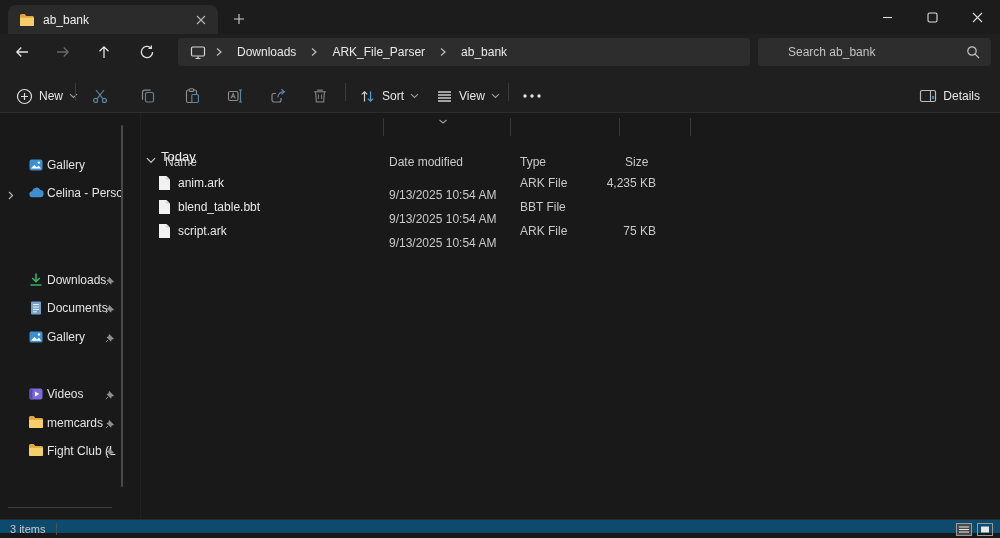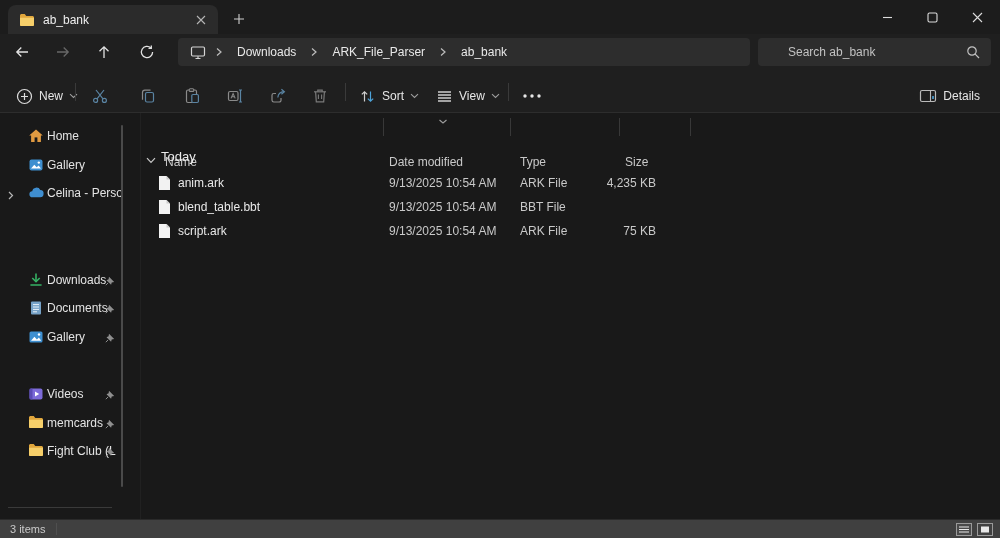--- a/index.html
+++ b/index.html
@@ -69,26 +69,26 @@
   .filepane { position:absolute; left:141px; top:113px; width:859px; height:406px; }
   .col-head { position:absolute; top:7px; height:20px; line-height:20px; color:#c9c9c9; padding:0 4px;margin-top:32px; }
   .col-sep { position:absolute; top:5px; width:1px; height:18px; background:#383838; }
   .sort-chev { position:absolute; top:1px; }
   .group-row { position:absolute; left:0; top:33px; height:22px; display:flex; align-items:center; }
   .group-chev { position:absolute; left:5px; top:7px; }
   .group-label { position:absolute; left:20px; top:0; line-height:22px; font-size:13px; color:#ececec; }
   .f-row { position:absolute; left:0; width:720px; height:24px; border-radius:3px; }
   .f-ico { position:absolute; left:17px; top:4px; width:13px; height:16px; }
   .f-name { position:absolute; left:37px; top:0; line-height:24px; color:#e9e9e9; }
-  .f-date { position:absolute; left:248px; top:0; line-height:24px; color:#c9c9c9; }
+  .f-date { position:absolute; left:248px; top:12px; line-height:24px; color:#c9c9c9; }
   .f-type { position:absolute; left:379px; top:0; line-height:24px; color:#c9c9c9; }
   .f-size { position:absolute; left:419px; top:0; width:96px; line-height:24px; color:#c9c9c9; text-align:right; }
 
   
-  .statusbar { position:absolute; left:0; top:519px; width:1000px; height:19px; background:#404040; border-top:1px solid #2a2a2a; }
+  .statusbar { position:absolute; left:0; top:519px; width:1000px; height:14px; background:#0c4a6e; border-top:1px solid #2a2a2a; }
   .status-count { position:absolute; left:10px; top:0; line-height:18px; font-size:11px; color:#c9c9c9; }
   .status-div { position:absolute; left:56px; top:3px; width:1px; height:12px; background:#4f4f4f; }
   .vt-btn { position:absolute; top:2px; width:18px; height:15px; display:flex; align-items:center; justify-content:center; }
 </style>
 </head>
 <body>
 
 <div class="titlebar">
   <div class="tab">
     <span style="display:flex">
@@ -298,29 +298,20 @@
           <path d="M11.5 3v10" stroke="#b9b9b9" stroke-width="1.1"></path>
           <path d="M14 6.2v.1M14 8v3" stroke="#4da3d9" stroke-width="1.6"></path>
         </svg>
     </span>
     <span class="tb-label">Details</span>
   </div>
 </div>
 
 <div class="sidebar">
 
-  <div class="s-item" style="top:9px">
-    <span class="s-ico">
-      <svg width="16" height="16" viewBox="0 0 16 16">
-          <path d="M8 1.4L1.2 7.6h1.9V14h9.8V7.6h1.9z" fill="#e09a41"></path>
-          <rect x="6.6" y="9.4" width="2.8" height="4.6" fill="#191919"></rect>
-        </svg>
-    </span>
-    <span class="s-label">Home</span>
-  </div>
 
   <div class="s-item" style="top:38px">
     <span class="s-ico">
       <svg width="16" height="16" viewBox="0 0 16 16">
           <rect x="1.5" y="2.5" width="13" height="11" rx="2" fill="#3e8fd0"></rect>
           <path d="M3 11.5l3.3-3.8 2.4 2.6 1.9-1.9 2.4 3.1z" fill="#fff"></path>
           <circle cx="10.8" cy="5.6" r="1.2" fill="#fff"></circle>
         </svg>
     </span>
     <span class="s-label">Gallery</span>

